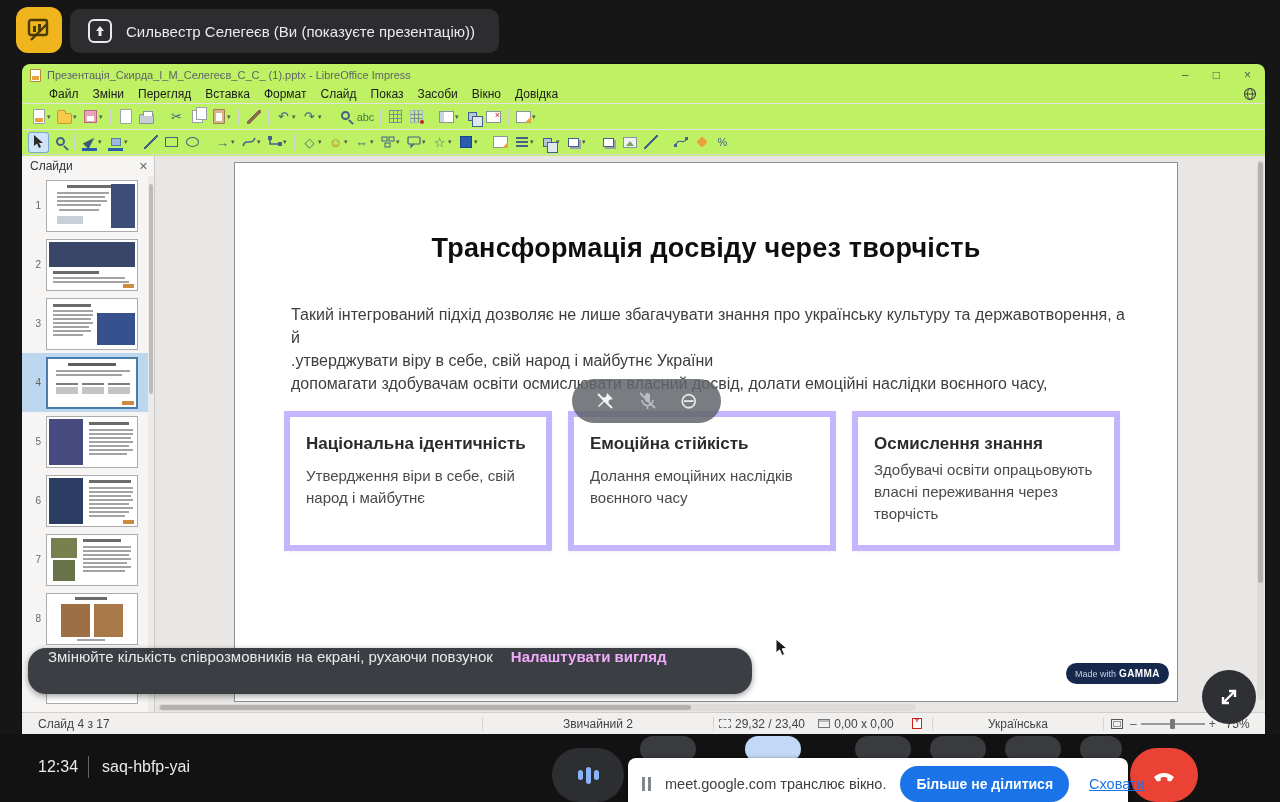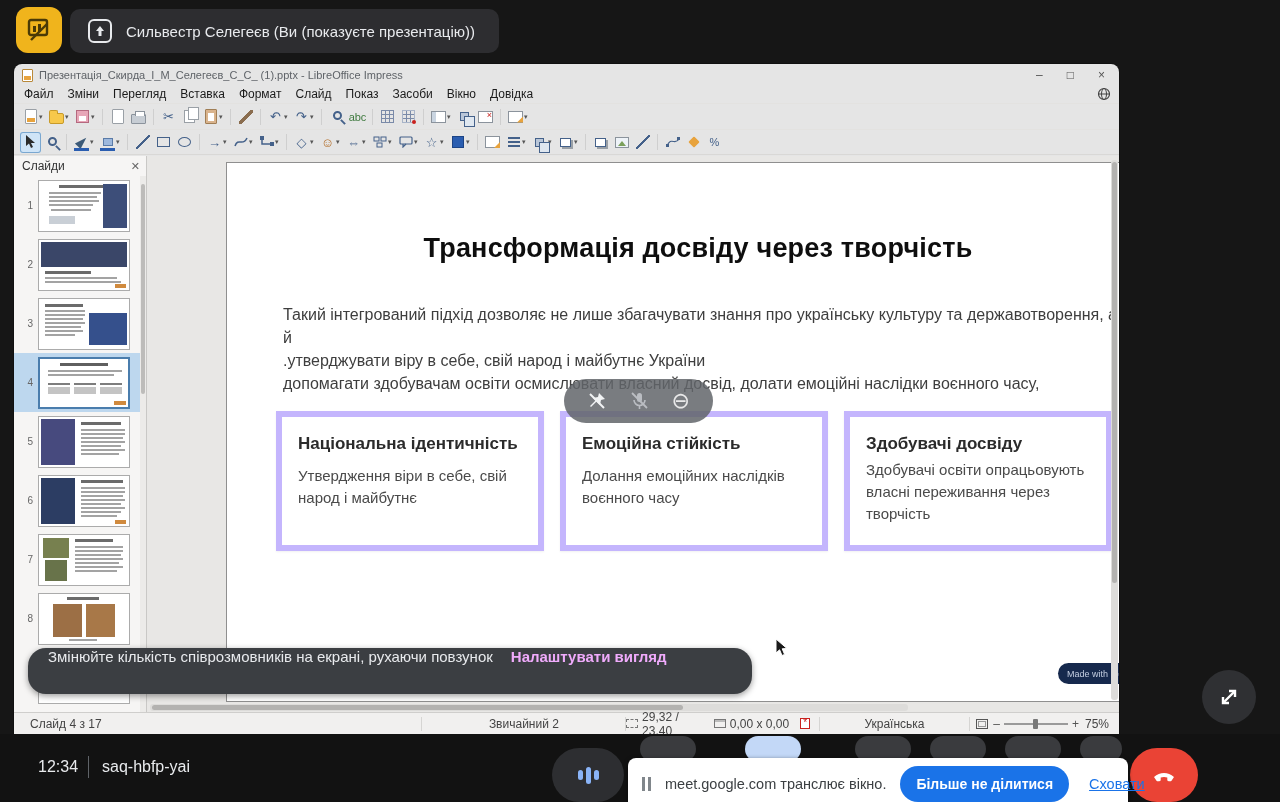--- a/index.html
+++ b/index.html
@@ -11,29 +11,29 @@
   .topbar{position:absolute;left:0;top:0;width:1280px;height:60px;background:#161616;}
   .app-badge{position:absolute;left:16px;top:7px;width:46px;height:46px;border-radius:12px;
              background:#f0b41c;display:flex;align-items:center;justify-content:center;}
   .presenter-pill{position:absolute;left:70px;top:9px;height:44px;border-radius:10px;background:#2d2d30;
                   display:flex;align-items:center;gap:14px;padding:0 24px 0 18px;}
   .present-box{width:24px;height:24px;border:2px solid #e8eaed;border-radius:6px;display:flex;
                align-items:center;justify-content:center;}
   .presenter-label{font-size:15px;color:#e8eaed;white-space:nowrap;}
 
   
-  .lo{position:absolute;left:14px;top:64px;width:1105px;height:670px;background:#e5e5e5;
+  .lo{position:absolute;left:22px;top:64px;width:1243px;height:670px;background:#bef264;
       border-radius:8px 8px 0 0;box-shadow:0 0 0 1px rgba(0,0,0,.25);overflow:hidden;}
   .lo-titlebar{height:20px;display:flex;align-items:center;padding:2px 8px 0 8px;font-size:11px;color:#5f6368;gap:6px;}
   .doc-ico{width:11px;height:13px;background:#fff;border:1px solid #b9893a;border-radius:1px;position:relative;flex:none;}
   .doc-ico::after{content:"";position:absolute;left:1px;right:1px;bottom:1px;height:4px;background:#e8a33d;}
   .lo-title{white-space:nowrap;overflow:hidden;}
   .win-ctrls{margin-left:auto;display:flex;gap:24px;color:#555;font-size:12px;padding-right:6px;}
   .win-ctrls span{cursor:default;line-height:14px;}
-  .lo-menubar{height:19px;display:flex;align-items:center;padding-left:3px;font-size:12px;color:#1b1b1b;}
+  .lo-menubar{height:19px;display:flex;align-items:center;padding-left:20px;font-size:12px;color:#1b1b1b;}
   .menu-item{padding:1px 7px;border-radius:2px;white-space:nowrap;}
   .menubar-right{margin-left:auto;margin-right:8px;display:flex;align-items:center;}
 
   .lo-tb{display:flex;align-items:center;padding-left:6px;}
   .lo-tb1{height:26px;border-top:1px solid #e3e2e0;}
   .lo-tb2{height:26px;border-top:1px solid #e3e2e0;border-bottom:1px solid #d9d8d6;}
   .tbi{width:21px;height:21px;display:flex;align-items:center;justify-content:center;border-radius:3px;
        font-size:13px;color:#44618a;flex:none;position:relative;}
   .tbi.hl{background:#cfe4f7;box-shadow:0 0 0 1px #7aa7d0 inset;}
   .car{font-size:7px;color:#555;width:7px;flex:none;margin-left:-2px;}
@@ -555,21 +555,21 @@
           <div class="cards">
             <div class="card">
               <h3>Національна ідентичність</h3>
               <p>Утвердження віри в себе, свій народ і майбутнє</p>
             </div>
             <div class="card">
               <h3>Емоційна стійкість</h3>
               <p>Долання емоційних наслідків воєнного часу</p>
             </div>
             <div class="card tight">
-              <h3>Здобувачі досвіду</h3>
+              <h3>Осмислення знання</h3>
               <p>Здобувачі освіти опрацьовують власні переживання через творчість</p>
             </div>
           </div>
 
           <div class="gamma-badge">
             <span>Made with</span>
             <b>GAMMA</b>
           </div>
 
           <div class="tile-overlay">

